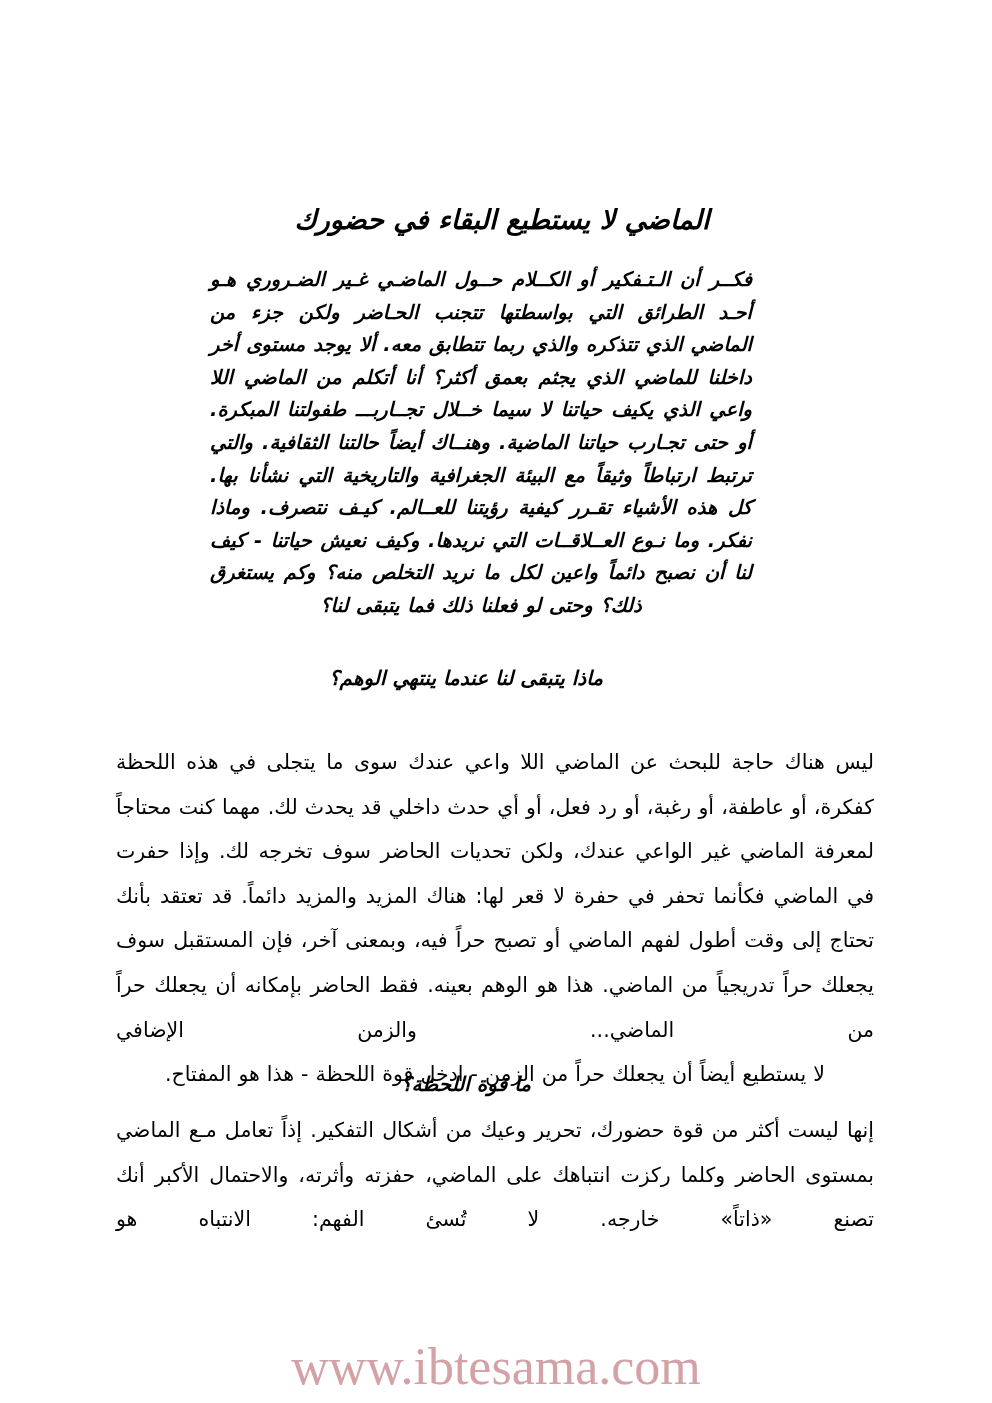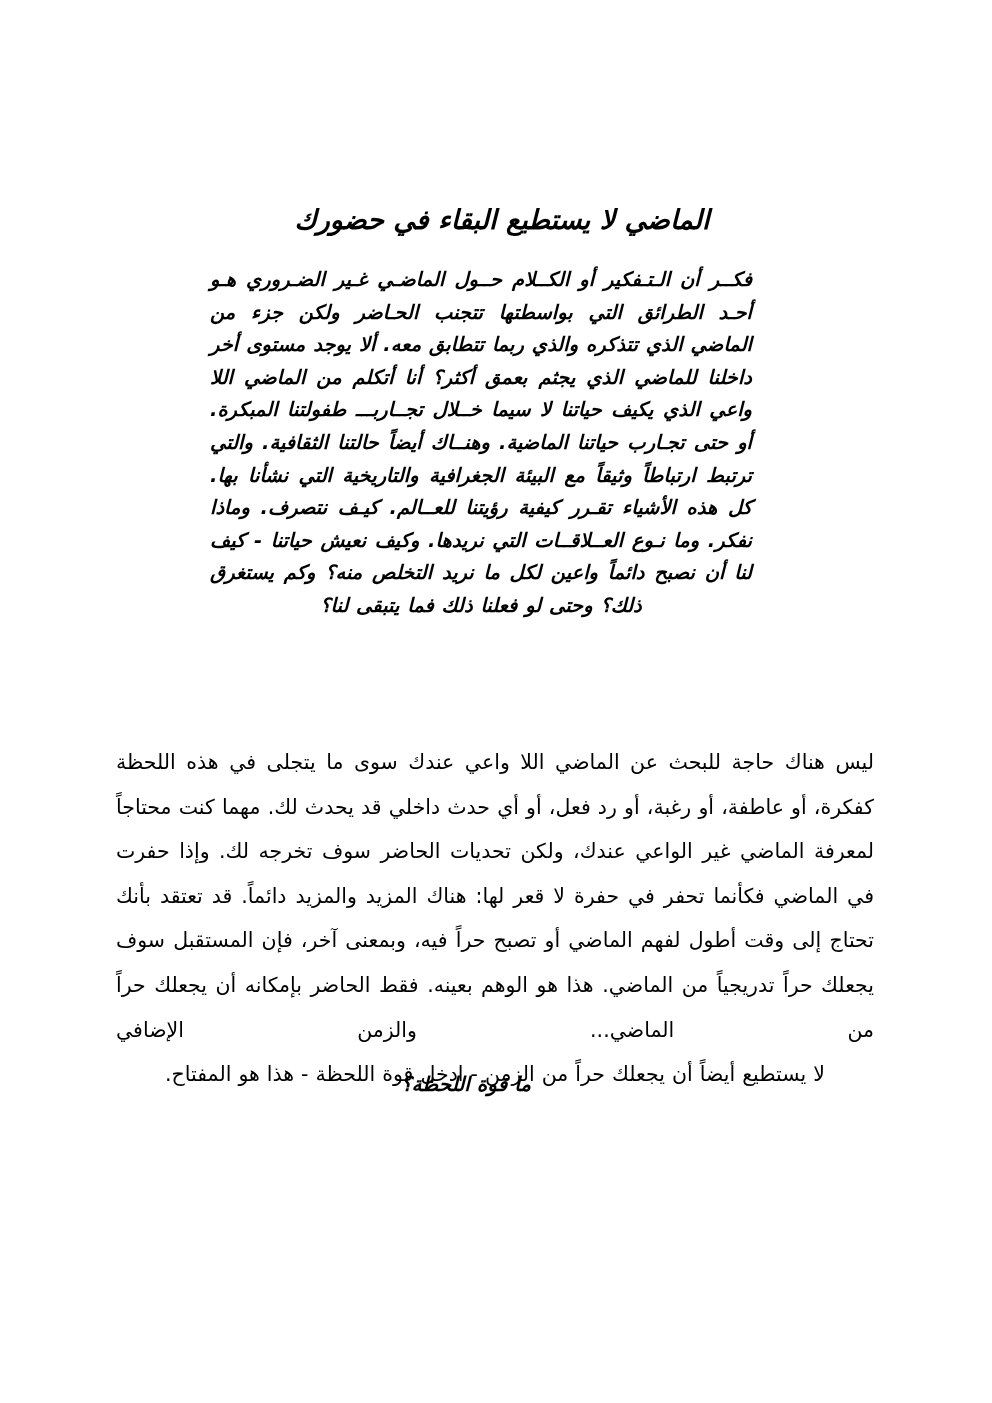--- a/index.html
+++ b/index.html
@@ -137,24 +137,29 @@
 </style>
 </head>
 <body>
 
 <div class="page">
 
   <h1 class="chapter-title">الماضي لا يستطيع البقاء في حضورك</h1>
 
   <div class="intro-block">فكــر أن الـتـفكير أو الكــلام حــول الماضـي غـير الضـروري هـو أحـد الطرائق التي بواسطتها تتجنب الحـاضر ولكن جزء من الماضي الذي تتذكره والذي ربما تتطابق معه. ألا يوجد مستوى أخر داخلنا للماضي الذي يجثم بعمق أكثر؟ أنا أتكلم من الماضي اللا واعي الذي يكيف حياتنا لا سيما خــلال تجــاربـــ طفولتنا المبكرة. أو حتى تجـارب حياتنا الماضية. وهنــاك أيضاً حالتنا الثقافية. والتي ترتبط ارتباطاً وثيقاً مع البيئة الجغرافية والتاريخية التي نشأنا بها. كل هذه الأشياء تقـرر كيفية رؤيتنا للعــالم. كيـف نتصرف. وماذا نفكر. وما نـوع العــلاقــات التي نريدها. وكيف نعيش حياتنا - كيف لنا أن نصبح دائماً واعين لكل ما نريد التخلص منه؟ وكم يستغرق ذلك؟ وحتى لو فعلنا ذلك فما يتبقى لنا؟</div>
 
+  <h2 class="subheading sh-1">ماذا يتبقى لنا عندما ينتهي الوهم؟</h2>
 
   <div class="body-block bb-1">
     <span class="p-indent">ليس هناك حاجة للبحث عن الماضي اللا واعي عندك سوى ما يتجلى في هذه اللحظة كفكرة، أو عاطفة، أو رغبة، أو رد فعل، أو أي حدث داخلي قد يحدث لك. مهما كنت محتاجاً لمعرفة الماضي غير الواعي عندك، ولكن تحديات الحاضر سوف تخرجه لك. وإذا حفرت في الماضي فكأنما تحفر في حفرة لا قعر لها: هناك المزيد والمزيد دائماً. قد تعتقد بأنك تحتاج إلى وقت أطول لفهم الماضي أو تصبح حراً فيه، وبمعنى آخر، فإن المستقبل سوف يجعلك حراً تدريجياً من الماضي. هذا هو الوهم بعينه. فقط الحاضر بإمكانه أن يجعلك حراً من الماضي... والزمن الإضافي</span>
     <span class="lastline-center">لا يستطيع أيضاً أن يجعلك حراً من الزمن - ادخل قوة اللحظة - هذا هو المفتاح.</span>
   </div>
 
   <h2 class="subheading sh-2">ما قوة اللحظة؟</h2>
 
+  <div class="body-block bb-2">
+    <span class="p-indent">إنها ليست أكثر من قوة حضورك، تحرير وعيك من أشكال التفكير. إذاً تعامل مـع الماضي بمستوى الحاضر وكلما ركزت انتباهك على الماضي، حفزته وأثرته، والاحتمال الأكبر أنك تصنع «ذاتاً» خارجه. لا تُسئ الفهم: الانتباه هو</span>
+  </div>
 
 
+  <div class="watermark">www.ibtesama.com</div>
 
 </div>
 
 </body></html>

